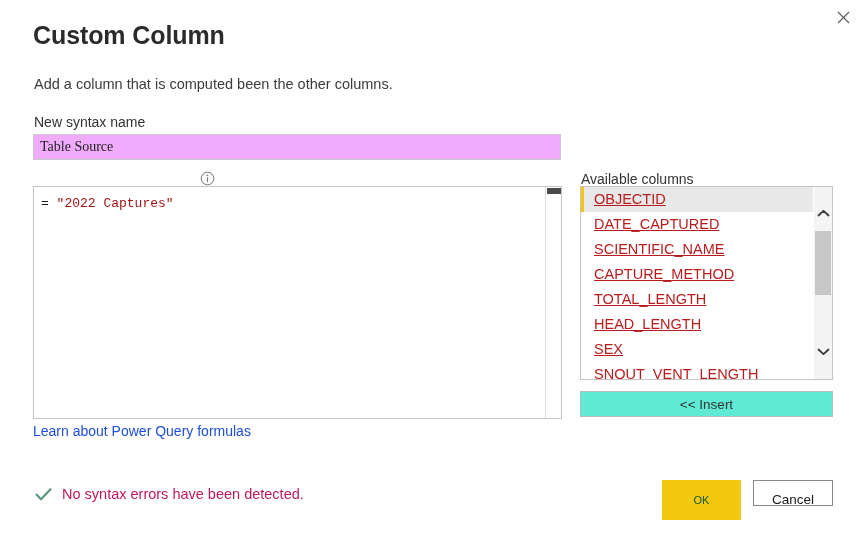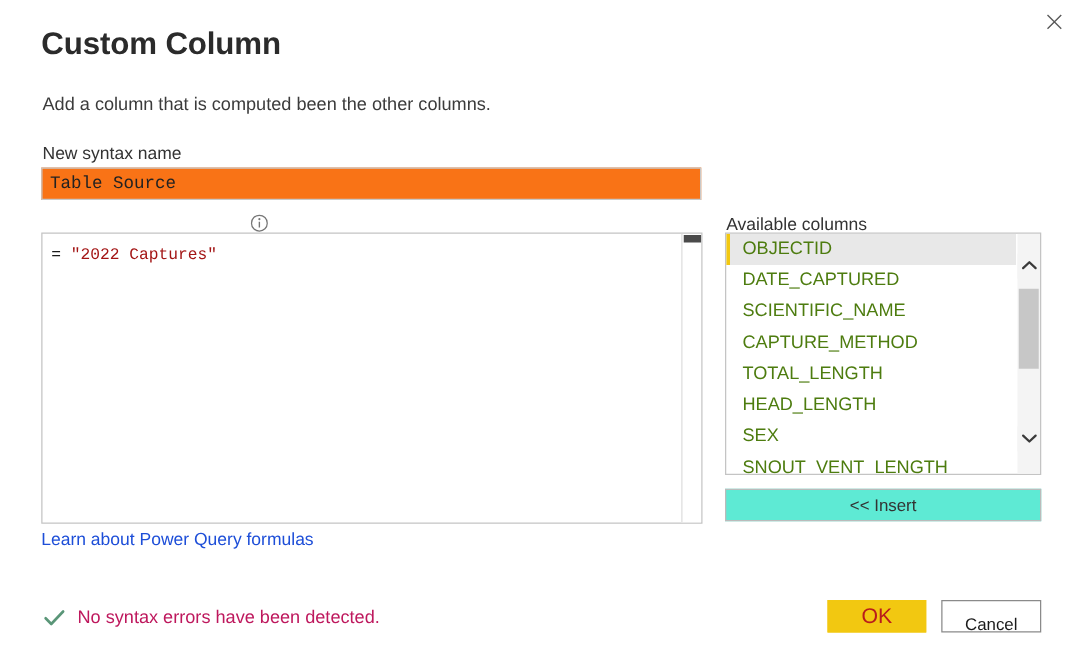--- a/index.html
+++ b/index.html
@@ -84,22 +84,22 @@
 
   
   .name-input {
     position: absolute;
     left: 33px;
     top: 134px;
     width: 528px;
     height: 26px;
     box-sizing: border-box;
     border: 1px solid #c8c8c8;
-    background: #f97316;
-    font-family: Liberation Mono, monospace;
+    background: #f0abfc;
+    font-family: Liberation Serif, serif;
     font-size: 14px;
     color: #222222;
     padding: 0 6px;
     outline: none;
   }
 
   
   .formula-box {
     position: absolute;
     left: 33px;
@@ -174,24 +174,25 @@
     top: 0;
     right: 19px;
     bottom: 0;
     overflow: hidden;
   }
   .column-item {
     height: 25px;
     line-height: 25px;
     padding-left: 13px;
     font-size: 14.5px;
-    color: #4d7c0f;
+    color: #b91c1c;
     cursor: pointer;
     position: relative;
     white-space: nowrap;
+    text-decoration: underline;
   }
   .column-item.selected {
     background: #e8e8e8;
   }
   .column-item.selected::before {
     content: "";
     position: absolute;
     left: 0;
     top: 0;
     bottom: 0;
@@ -268,27 +269,27 @@
     color: #be185d;
     line-height: 19px;
   }
 
   
   .btn-ok {
     position: absolute;
     left: 662px;
     top: 480px;
     width: 79px;
-    height: 26px;
+    height: 40px;
     box-sizing: border-box;
     border: 1px solid #f2c811;
     background: #f2c811;
     font-family: "Liberation Sans", sans-serif;
-    font-size: 17px;
-    color: #b91c1c;
+    font-size: 11px;
+    color: #14532d;
     cursor: pointer;
     padding: 0;
   }
 
   .btn-cancel {
     position: absolute;
     left: 753px;
     top: 480px;
     width: 80px;
     height: 26px;

